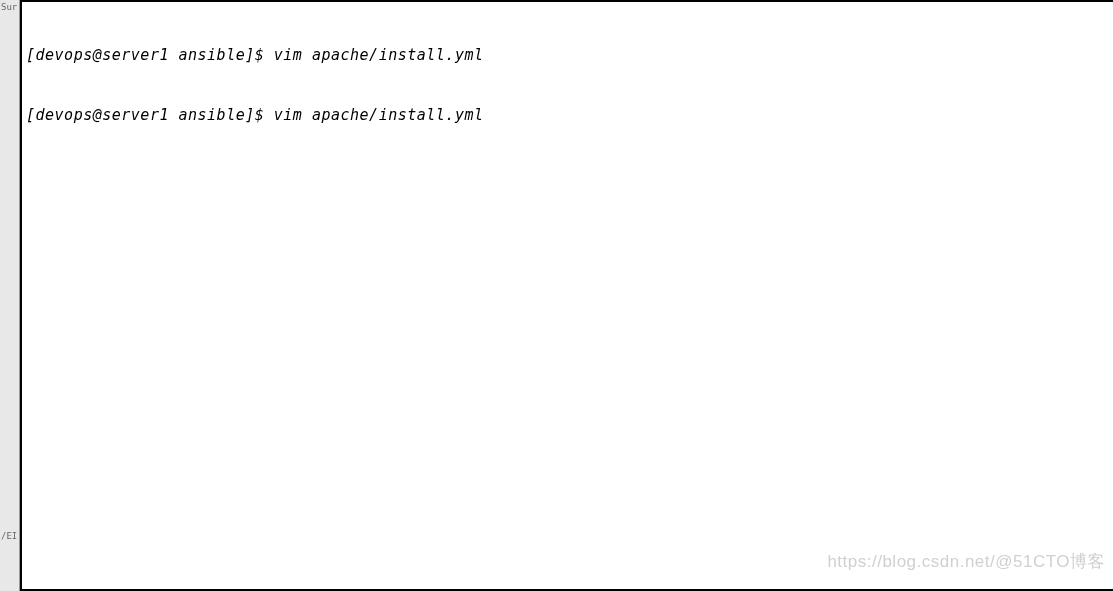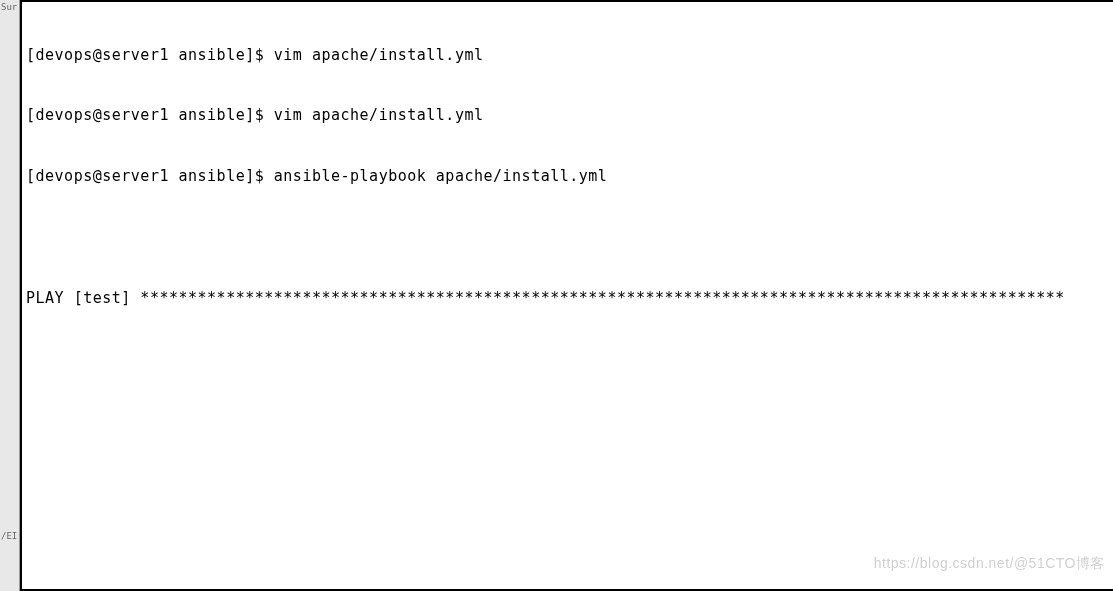--- a/index.html
+++ b/index.html
@@ -41,62 +41,61 @@
       position: absolute;
       left: 20px;
       top: 0;
       right: 0;
       bottom: 0;
       border: 2px solid #000;
       border-right: none;
       background: #fff;
       padding: 2px 4px;
       overflow: hidden;
+      font-style: italic;
     }
     .terminal {
       white-space: pre;
       line-height: 1.35;
       color: #000;
       letter-spacing: 0.5px;
     }
     .line {
       white-space: pre;
       overflow: hidden;
     }
     .ok-green {
       color: #5a9e00;
     }
     .watermark {
       position: absolute;
       right: 8px;
       bottom: 18px;
       font-family: sans-serif;
-      font-size: 14px;
+      font-size: 17px;
       color: #d0d0d0;
       letter-spacing: 0.5px;
     }
     .blank {
       height: 1.35em;
     }
   </style>
 </head>
 <body>
 
 <div class="left-edge">
   <span class="tab1">Sur</span>
   <span class="tab2">/EI</span>
 </div>
 
 <div class="terminal-wrapper">
   <div class="terminal">
     <div class="line">[devops@server1 ansible]$ vim apache/install.yml</div>
     <div class="line">[devops@server1 ansible]$ vim apache/install.yml</div>
-    <div class="line">[devops@server1 ansible]$ ansible-playbook apache/install.yml</div>
     <div class="blank"></div>
-    <div class="line">PLAY [test] *************************************************************************************************</div>
     <div class="blank"></div>
 
     <div class="blank"></div>
 
     
     
     
 
     
     

